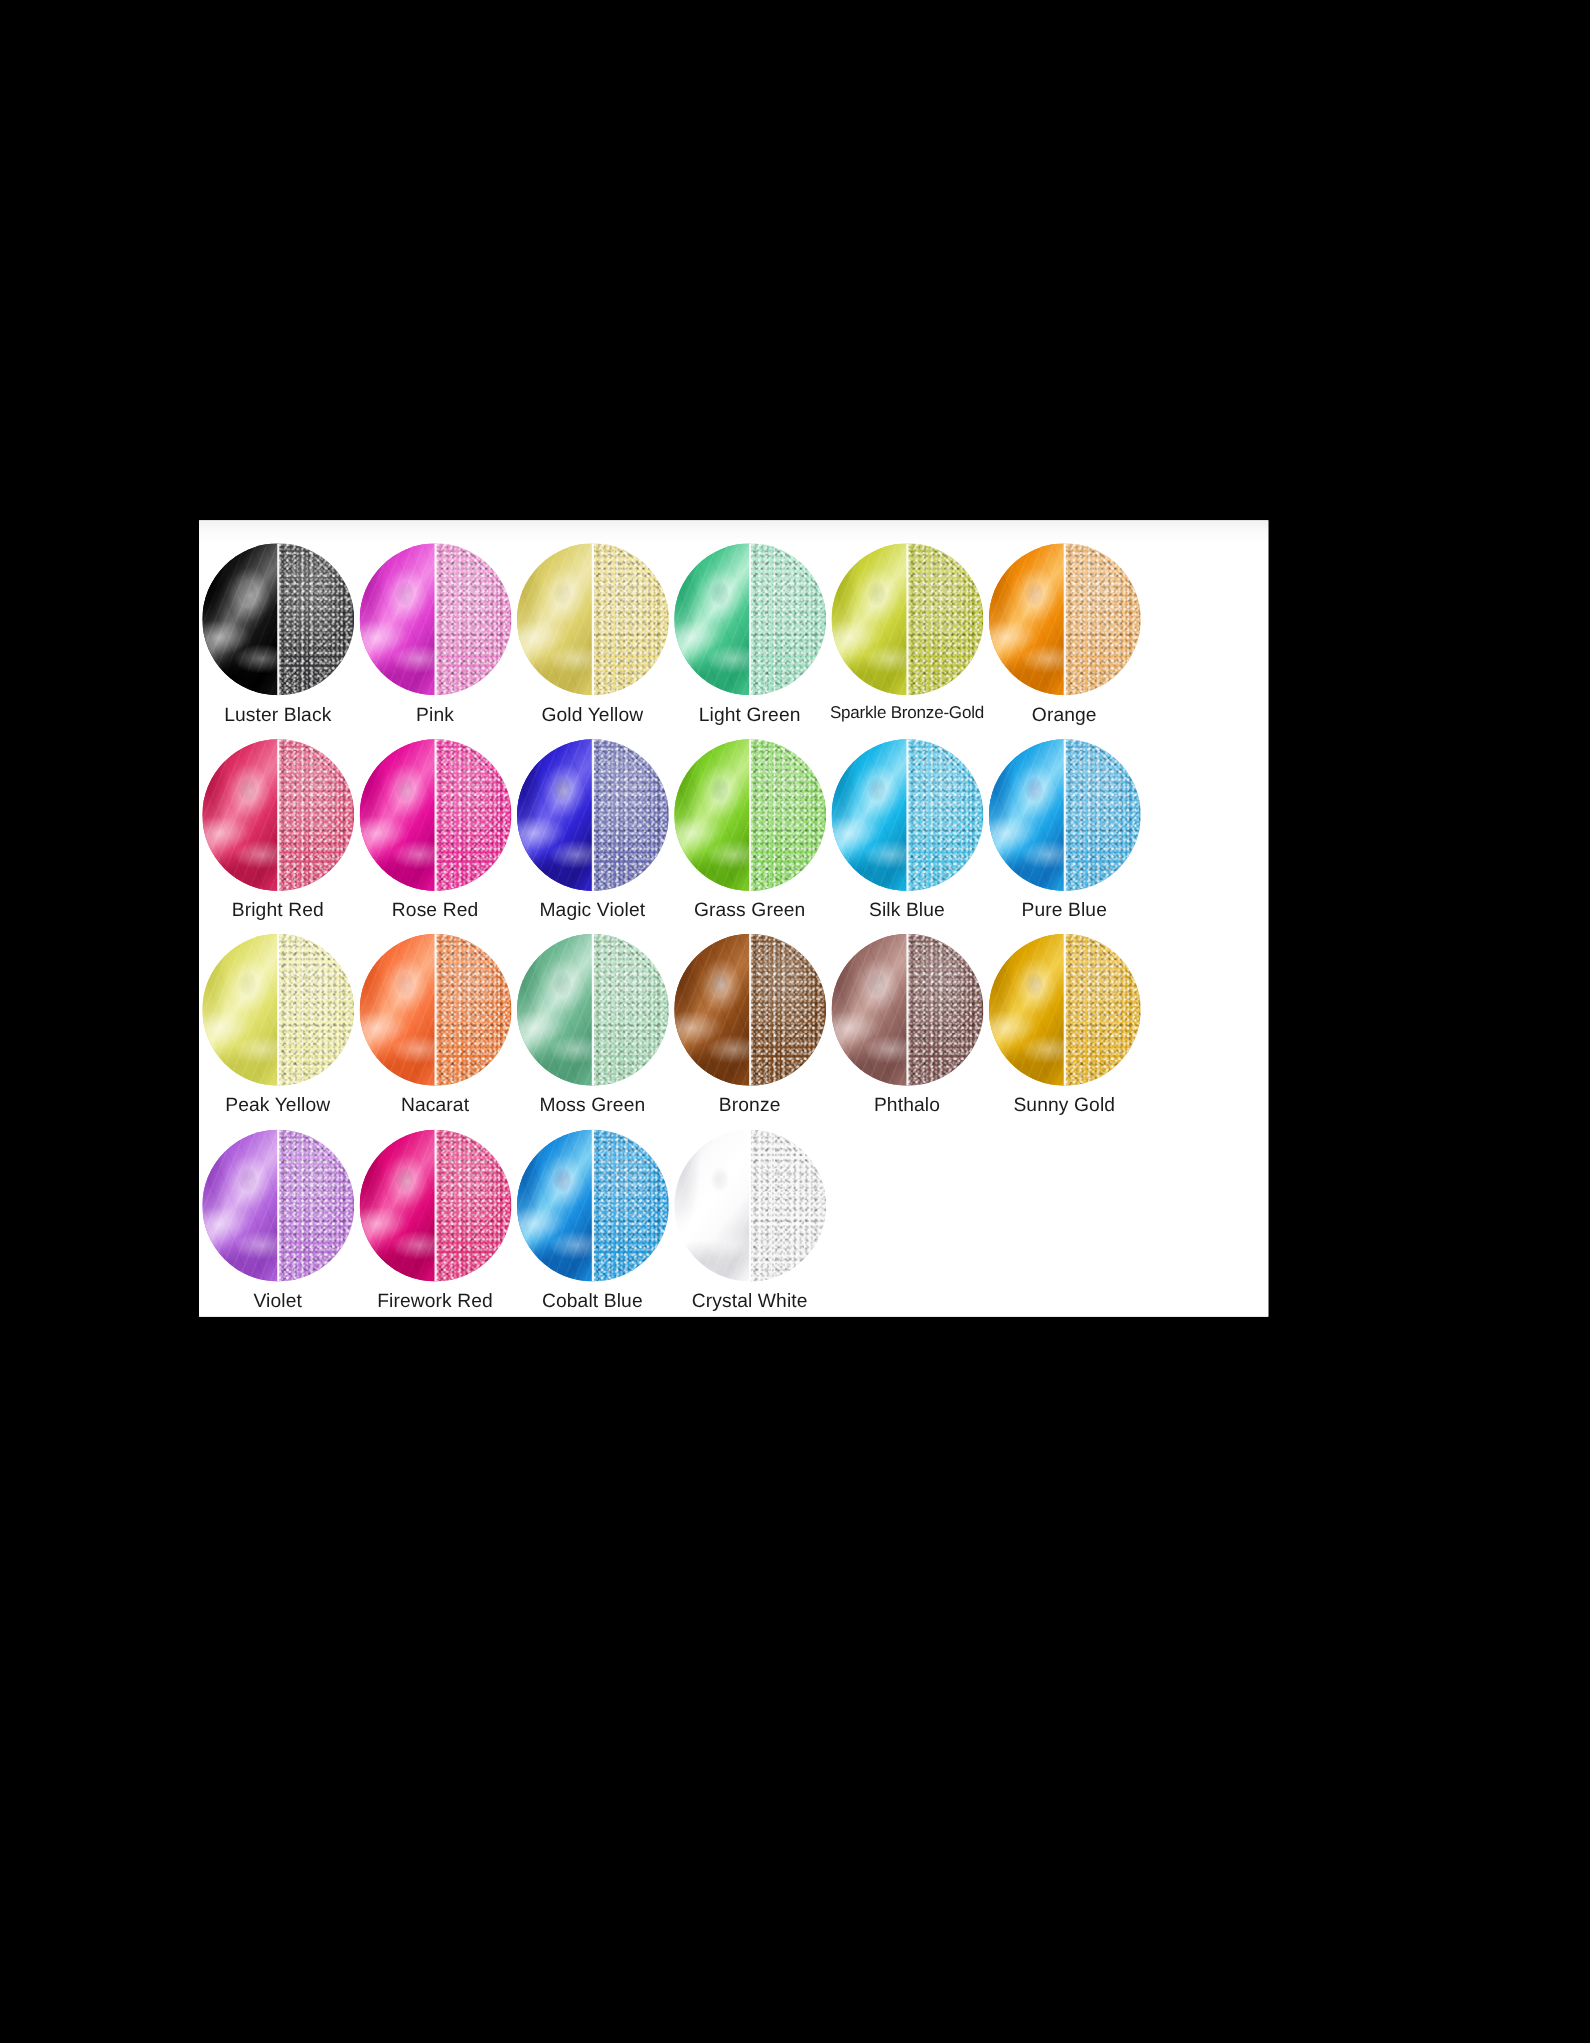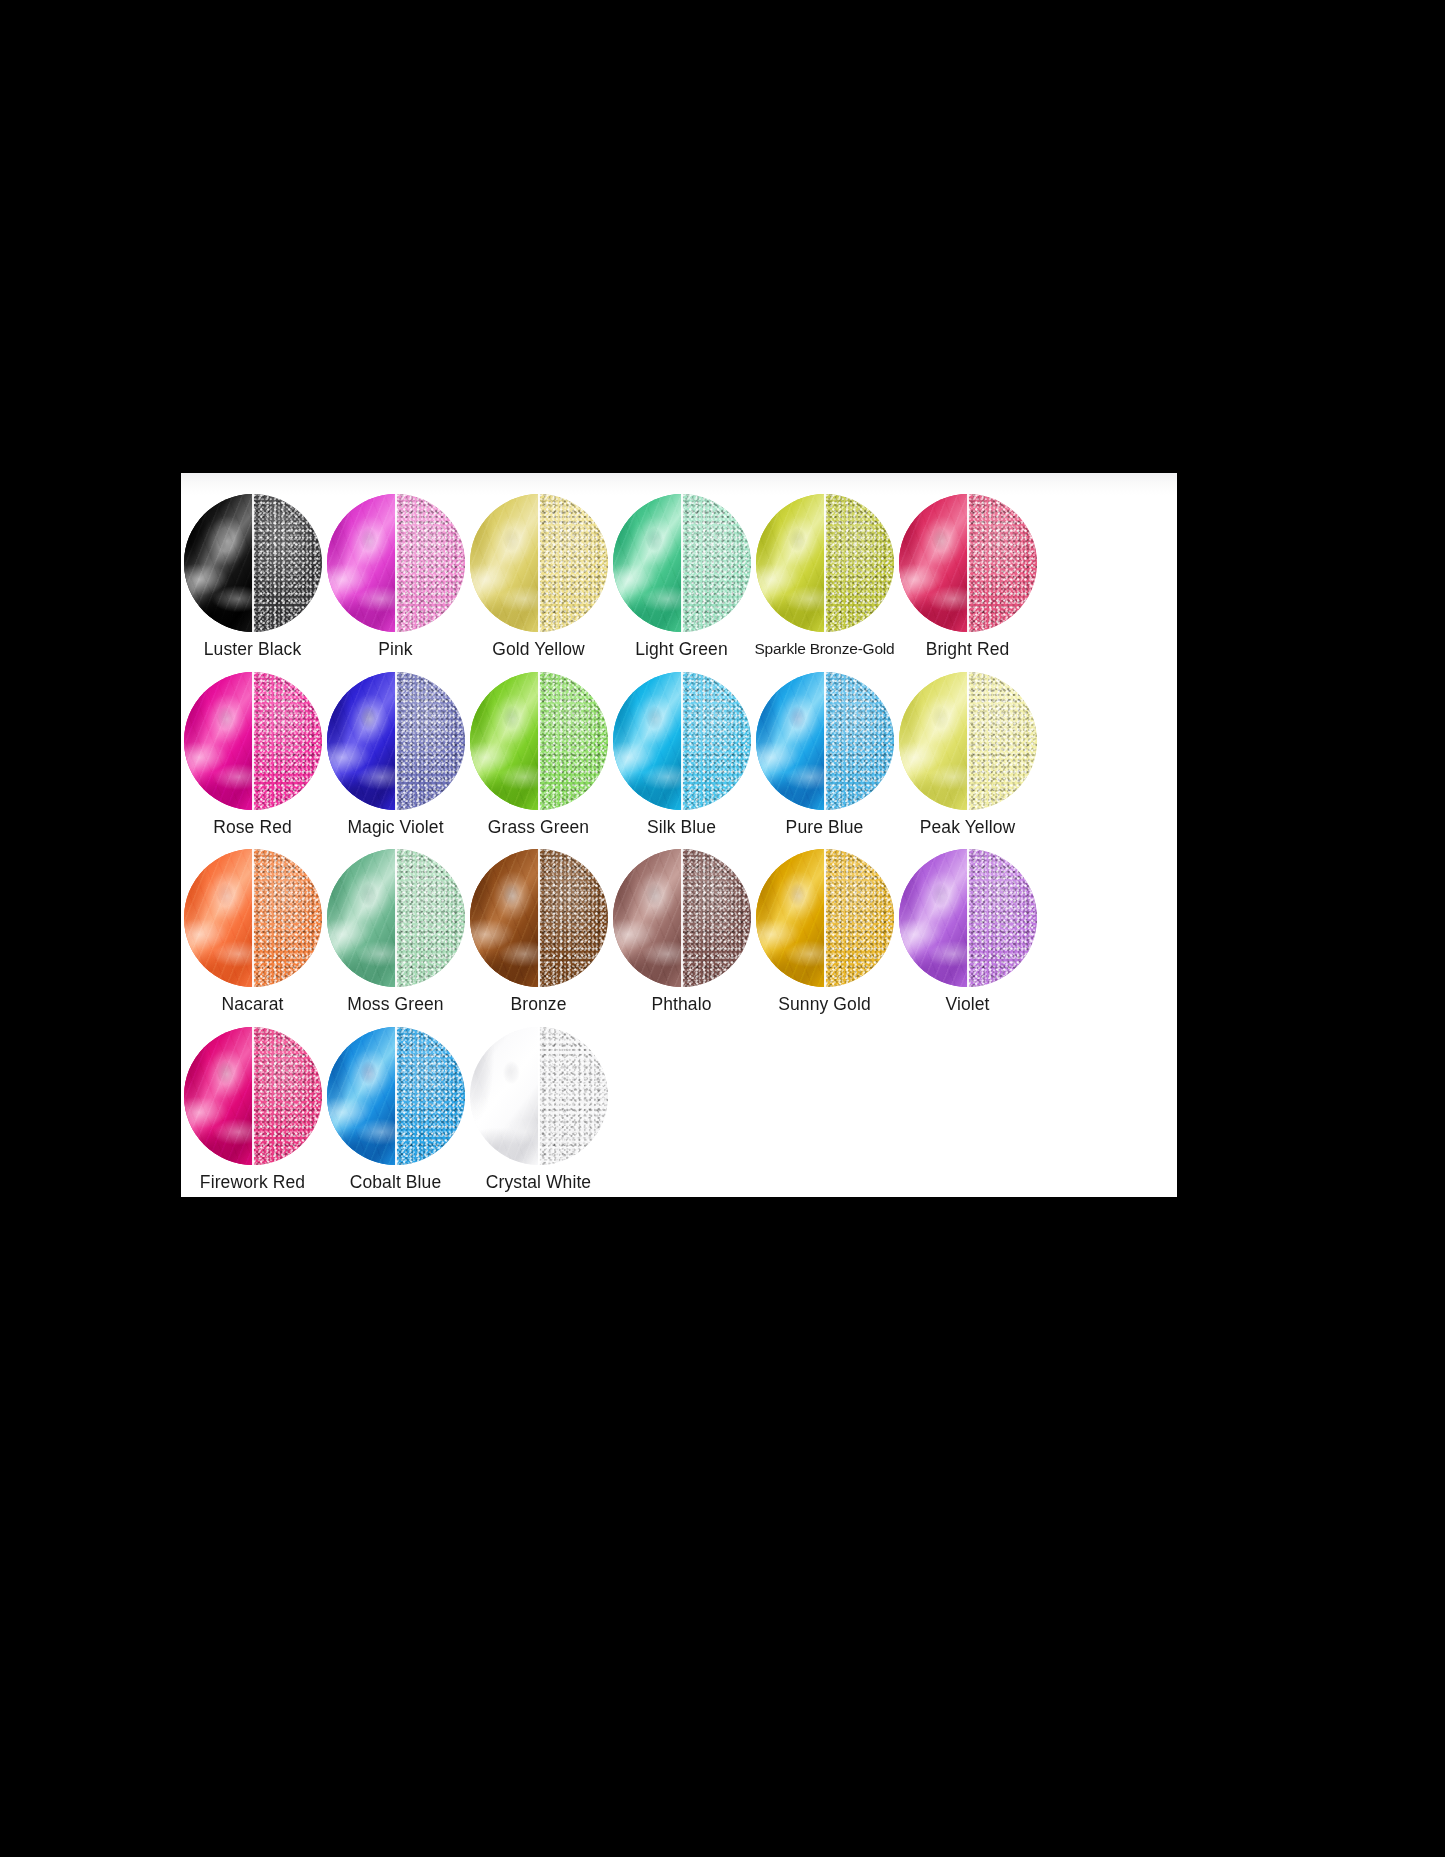--- a/index.html
+++ b/index.html
@@ -12,21 +12,20 @@
   #stage{position:relative;width:1445px;height:1857px;background:#000;}
 
   
   #panel{
     position:absolute;
     left:181px;top:473px;
     width:972px;height:724px;
     background:#ffffff;
     background-image:linear-gradient(180deg,#f1f1f3 0px,#fafafa 10px,#ffffff 22px);
     overflow:hidden;
-    padding-left:24px;
   }
 
   #grid{
     position:absolute;
     left:0;top:14px;
     width:858px;height:710px;
     display:grid;
     grid-template-columns:repeat(6,1fr);
     grid-template-rows:repeat(4,1fr);
   }
@@ -160,20 +159,28 @@
         <div class="cell">
           <div class="swatch">
             <div class="half left liquid" style="--c: #ccd43c; --l: #e9ee9e; --d: #a8b21e;"></div>
             <div class="half right powder" style="--p: #c3ca3e;"></div>
             <div class="seam"></div>
           </div>
           <div class="label tight">Sparkle Bronze-Gold</div>
         </div>
         <div class="cell">
           <div class="swatch">
+            <div class="half left liquid" style="--c: #f08a09; --l: #fbc264; --d: #cc6e00;"></div>
+            <div class="half right powder" style="--p: #f3b56a;"></div>
+            <div class="seam"></div>
+          </div>
+          <div class="label">Orange</div>
+        </div>
+        <div class="cell">
+          <div class="swatch">
             <div class="half left liquid" style="--c: #dd2f63; --l: #f07a9e; --d: #b11544;"></div>
             <div class="half right powder" style="--p: #e7547e;"></div>
             <div class="seam"></div>
           </div>
           <div class="label">Bright Red</div>
         </div>
         <div class="cell">
           <div class="swatch">
             <div class="half left liquid" style="--c: #e6109a; --l: #f765c0; --d: #bb0079;"></div>
             <div class="half right powder" style="--p: #f5309f;"></div>

